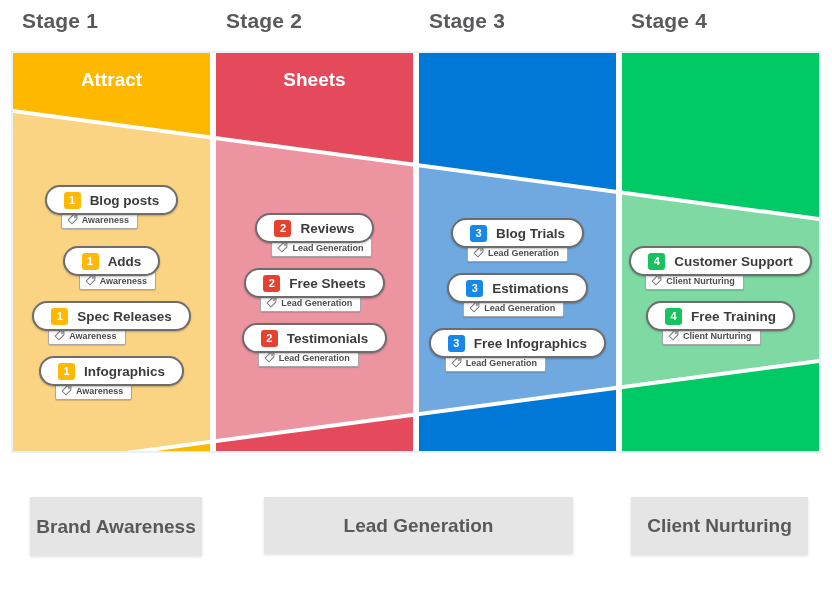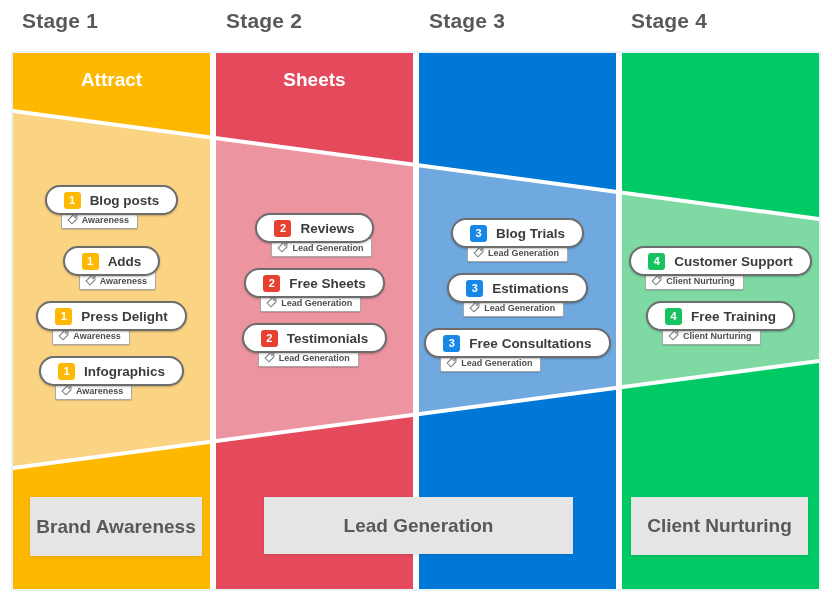--- a/index.html
+++ b/index.html
@@ -12,21 +12,21 @@
 
   
   .stage-title {
     position: absolute; top: 9px; width: 180px;
     text-align: left; font-size: 21px; font-weight: bold; color: #58595b;
     letter-spacing: 0.2px;
   }
 
   
   .diagram {
-    position: absolute; left: 13px; top: 53px; width: 806px; height: 536px;
+    position: absolute; left: 13px; top: 53px; width: 806px; height: 398px;
     box-shadow: 0 0 0 2px rgba(214, 234, 242, 0.55);
     background: #ffffff;
   }
 
   .col-solid { position: absolute; top: 0; height: 100%; }
 
   
   .funnel-white {
     position: absolute; left: 0; top: 0; width: 100%; height: 100%;
     background: #ffffff;
@@ -131,21 +131,21 @@
             <circle cx="8.7" cy="3.3" r="0.9" fill="none" stroke="#7a7a7a" stroke-width="0.9"></circle>
           </svg>
         <span>Awareness</span>
       </div>
     </div>
   </div>
   <div class="card-slot" style="left:0;width:197px;top:248px">
     <div class="card">
       <div class="pill">
         <span class="badge" style="background: rgb(255, 185, 2);">1</span>
-        <span>Press Delight</span>
+        <span>Spec Releases</span>
       </div>
       <div class="tag">
         <svg width="11" height="11" viewBox="0 0 12 12">
             <path d="M1.2 6.6 L6.6 1.2 H10.8 V5.4 L5.4 10.8 Z" fill="none" stroke="#7a7a7a" stroke-width="1.1"></path>
             <circle cx="8.7" cy="3.3" r="0.9" fill="none" stroke="#7a7a7a" stroke-width="0.9"></circle>
           </svg>
         <span>Awareness</span>
       </div>
     </div>
   </div>
@@ -238,21 +238,21 @@
             <circle cx="8.7" cy="3.3" r="0.9" fill="none" stroke="#7a7a7a" stroke-width="0.9"></circle>
           </svg>
         <span>Lead Generation</span>
       </div>
     </div>
   </div>
   <div class="card-slot" style="left:406px;width:197px;top:275px">
     <div class="card">
       <div class="pill">
         <span class="badge" style="background: rgb(23, 135, 232);">3</span>
-        <span>Free Consultations</span>
+        <span>Free Infographics</span>
       </div>
       <div class="tag">
         <svg width="11" height="11" viewBox="0 0 12 12">
             <path d="M1.2 6.6 L6.6 1.2 H10.8 V5.4 L5.4 10.8 Z" fill="none" stroke="#7a7a7a" stroke-width="1.1"></path>
             <circle cx="8.7" cy="3.3" r="0.9" fill="none" stroke="#7a7a7a" stroke-width="0.9"></circle>
           </svg>
         <span>Lead Generation</span>
       </div>
     </div>
   </div>

